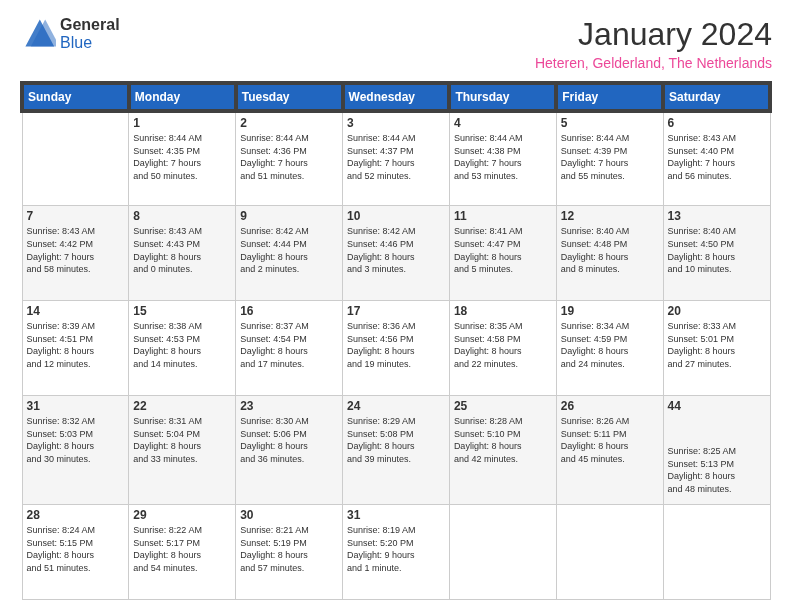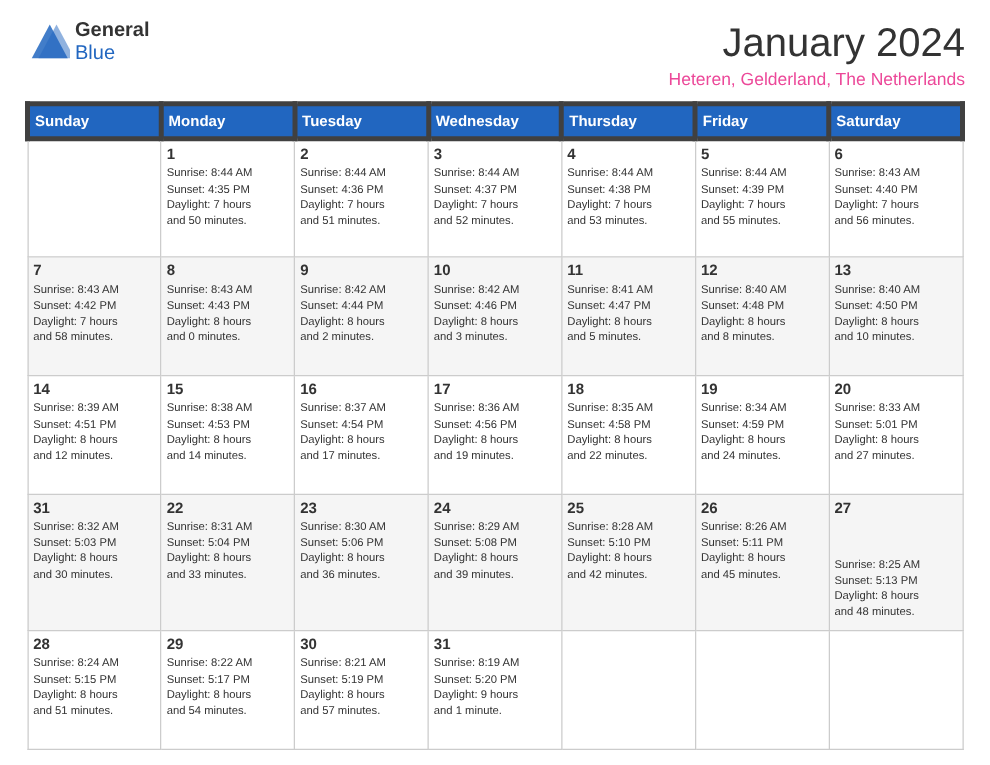--- a/index.html
+++ b/index.html
@@ -311,21 +311,21 @@
 and 42 minutes.</div>
           </td>
           <td>
             <span class="day-number">26</span>
             <div class="day-info" style="white-space: pre-line;">Sunrise: 8:26 AM
 Sunset: 5:11 PM
 Daylight: 8 hours
 and 45 minutes.</div>
           </td>
           <td>
-            <span class="day-number">27</span>
+            <span class="day-number">44</span>
             <div class="day-info" style="white-space: pre-line; margin-top: 32px;">Sunrise: 8:25 AM
 Sunset: 5:13 PM
 Daylight: 8 hours
 and 48 minutes.</div>
           </td>
         </tr>
         <tr>
           <td>
             <span class="day-number">28</span>
             <div class="day-info" style="white-space: pre-line;">Sunrise: 8:24 AM

